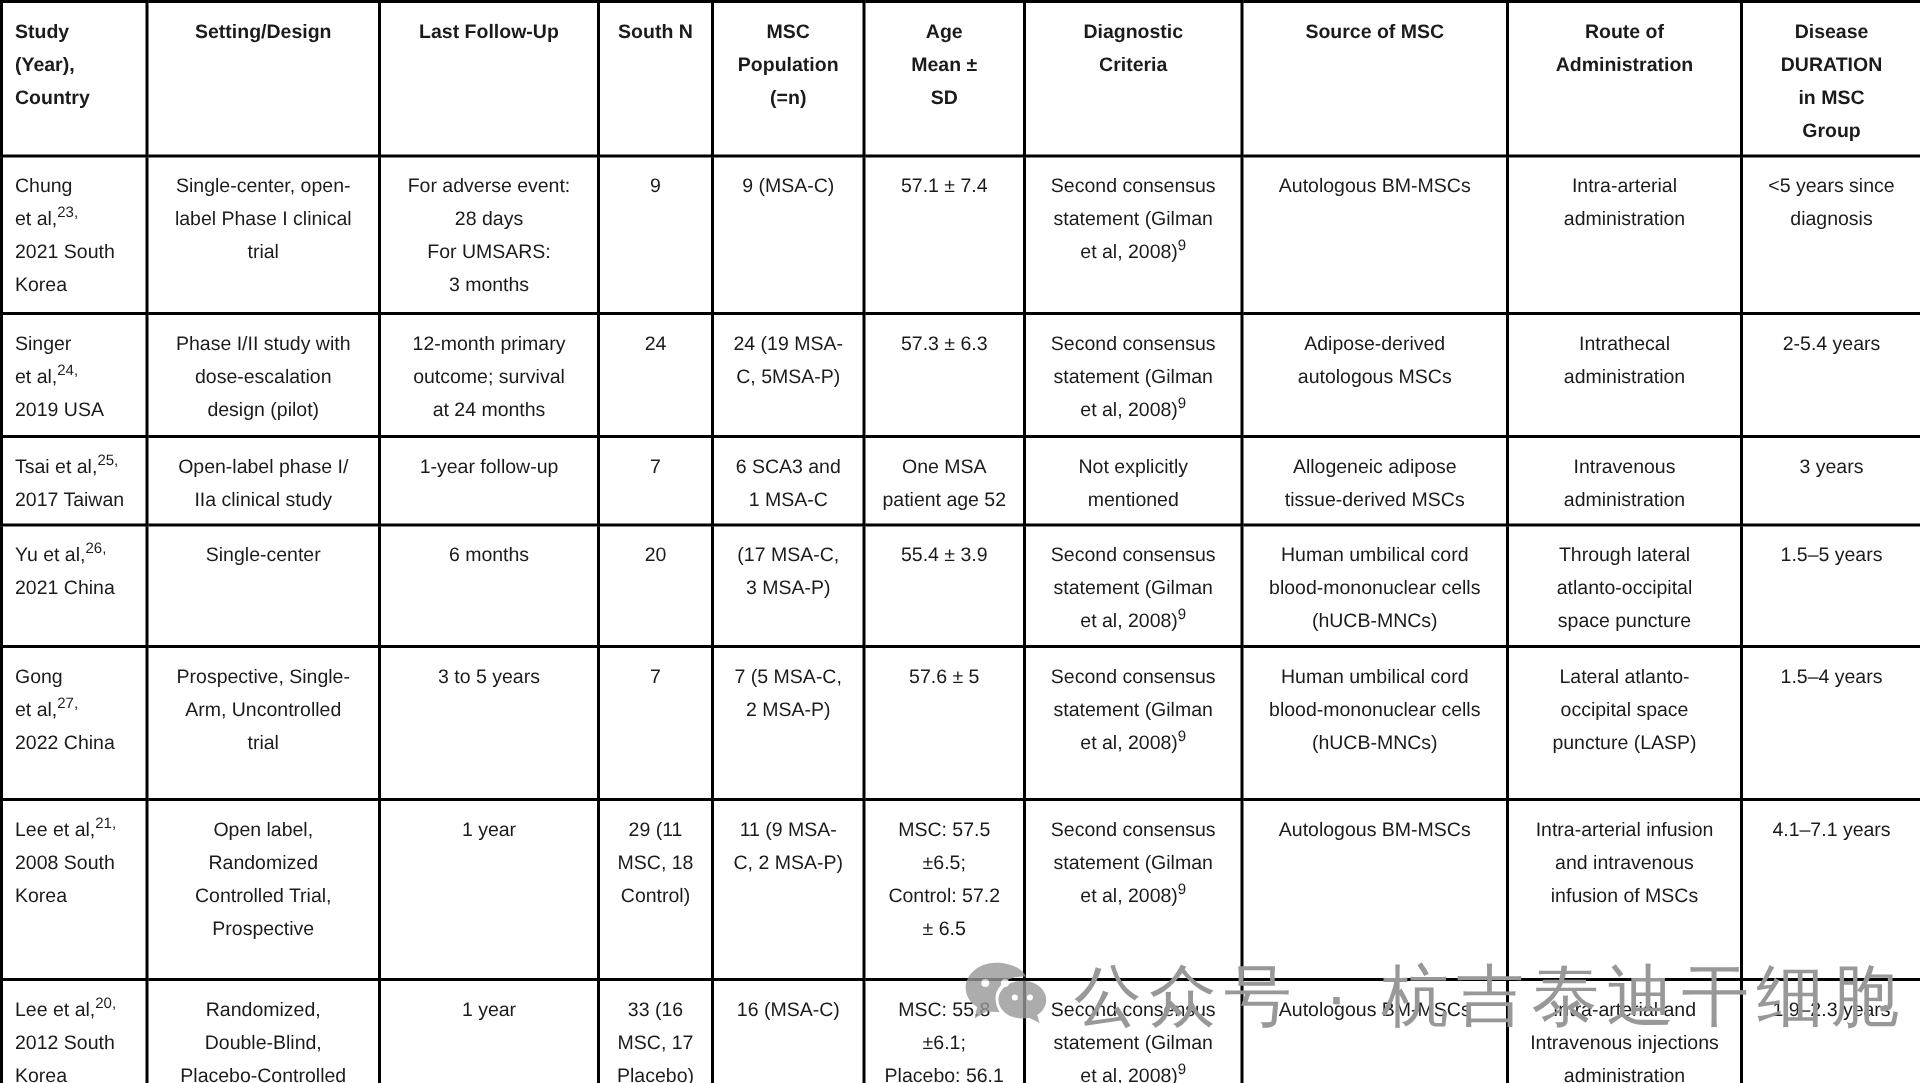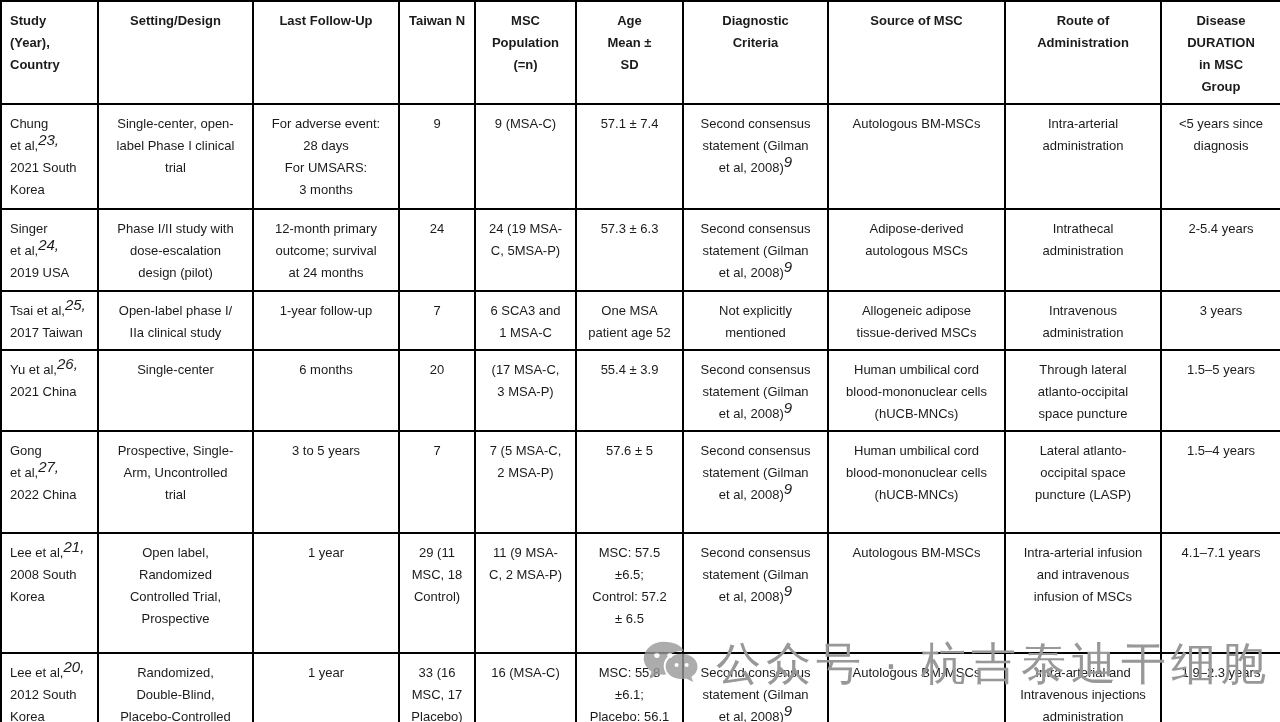--- a/index.html
+++ b/index.html
@@ -32,21 +32,21 @@
   th { font-weight: bold; }
   th.col-study, td.col-study { text-align: left; padding-left: 8px; padding-right: 4px; border-radius: 28px; }
   thead tr { height: 103px; }
   tbody tr:nth-child(1) { height: 105px; }
   tbody tr:nth-child(2) { height: 82px; }
   tbody tr:nth-child(3) { height: 59px; }
   tbody tr:nth-child(4) { height: 81px; }
   tbody tr:nth-child(5) { height: 102px; }
   tbody tr:nth-child(6) { height: 120px; }
   tbody tr:nth-child(7) { height: 132px; }
-  sup { font-size: 15px; line-height: 0; vertical-align: super; font-style: italic; }
+  sup { font-size: 10px; line-height: 0; vertical-align: super; }
   .watermark {
     position: absolute;
     left: 642px;
     top: 634px;
     display: flex;
     align-items: center;
     gap: 18px;
     pointer-events: none;
     color: rgba(152,152,152,0.72);
     font-size: 45px;
@@ -73,21 +73,21 @@
         <col style="width:156px">
       <col style="width:120px">
     </colgroup>
     <thead>
       <tr>
         <th class="col-study">Study
 (Year),
 Country</th>
         <th>Setting/Design</th>
         <th>Last Follow-Up</th>
-        <th>Taiwan N</th>
+        <th>South N</th>
         <th>MSC
 Population
 (=n)</th>
         <th>Age
 Mean ±
 SD</th>
         <th>Diagnostic
 Criteria</th>
         <th>Source of MSC</th>
         <th>Route of

